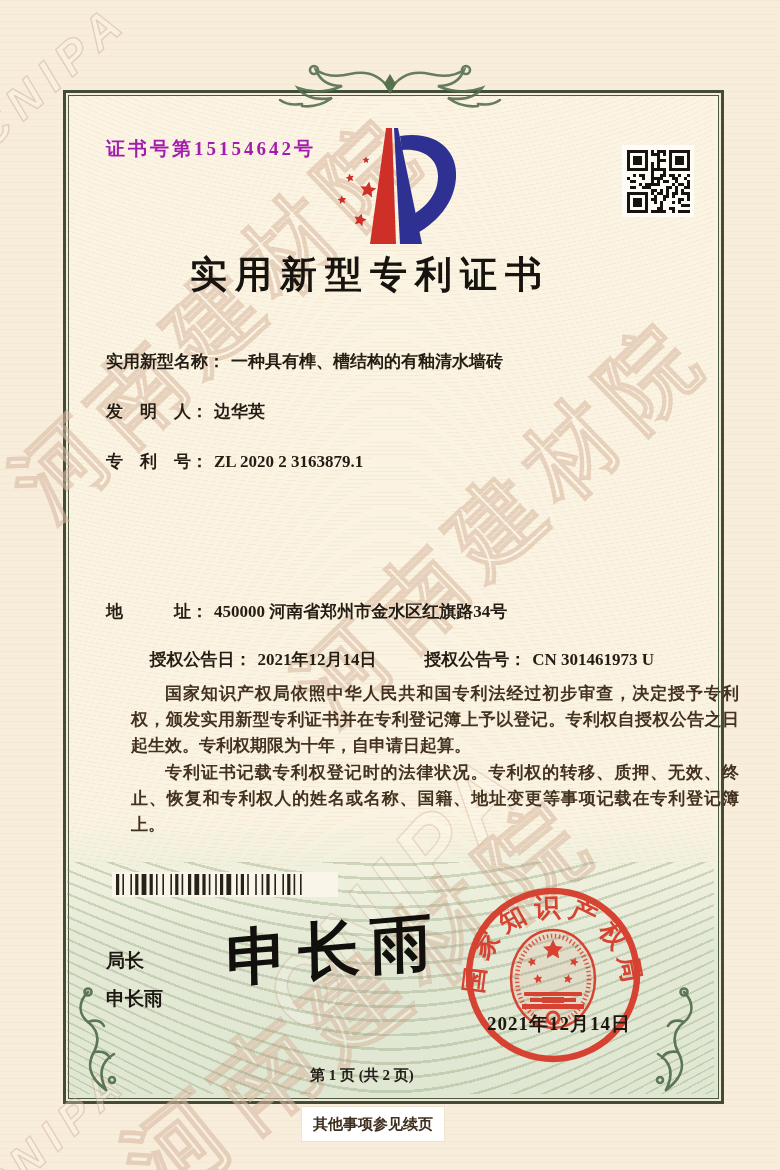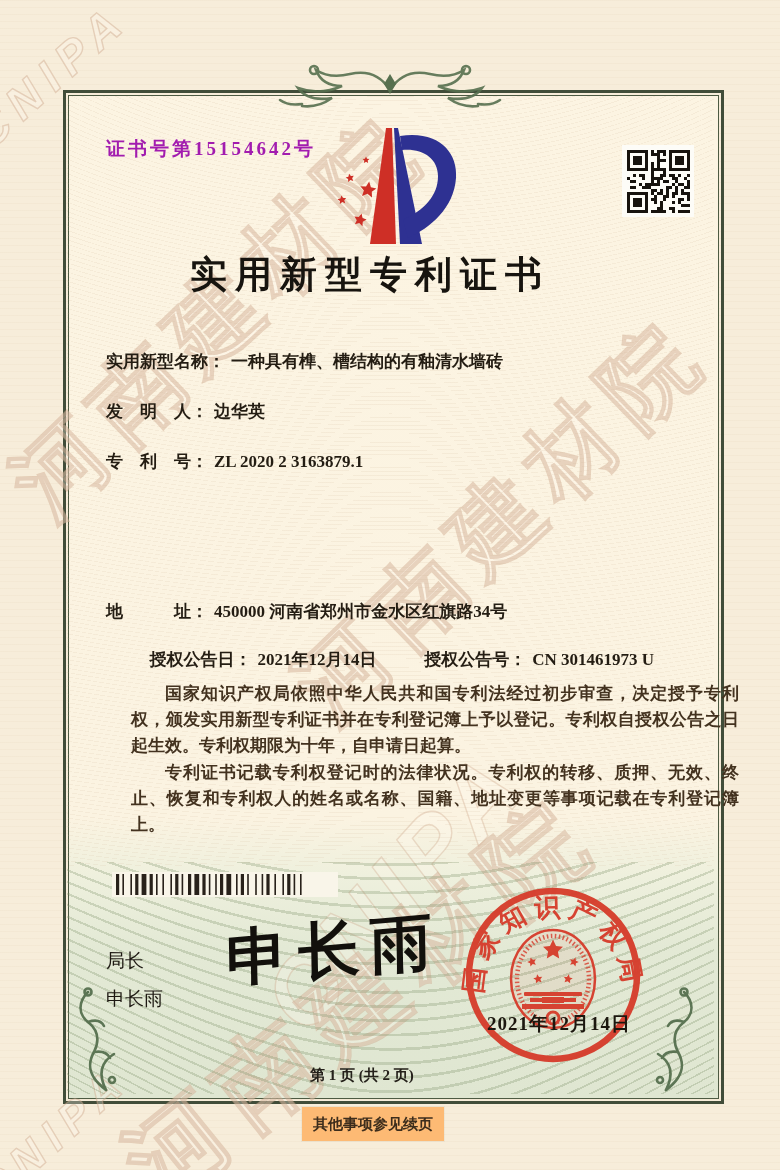--- a/index.html
+++ b/index.html
@@ -40,28 +40,28 @@
   .doc-title{left:0;width:740px;top:250px;text-align:center;font-size:37px;font-weight:700;
     letter-spacing:8px;color:#17140f;}
   .frow{left:106px;width:560px;font-size:17px;font-weight:700;color:#241d13;white-space:nowrap;}
   .flabel{color:#241d13;}
   .fvalue{margin-left:6px;}
   .pair1{display:inline-block;width:314px;text-align:center;}
   .paras{left:90px;top:681px;width:608px;font-size:17px;line-height:26.2px;
     font-weight:600;color:#43321f;text-align:justify;margin-left:41px;}
   .paras p{margin:0;text-indent:2em;}
   .barcode{left:112px;top:872px;background:#f9f5e9;padding:2px 4px;line-height:0;}
-  .sig-block{left:106px;top:942px;font-size:19px;font-weight:400;color:#1d1812;line-height:38px;}
+  .sig-block{left:106px;top:942px;font-size:19px;font-weight:700;color:#1d1812;line-height:38px;}
   .autograph{left:226px;top:908px;font-size:62px;font-weight:700;color:#12100c;
     transform:rotate(-5deg) skewX(-4deg);letter-spacing:10px;z-index:2;}
   .seal{left:460px;top:882px;z-index:3;opacity:0.95;}
   .seal-date{left:487px;top:1011px;font-size:19px;font-weight:700;letter-spacing:1px;color:#1c170f;z-index:4;}
   .page-num{left:310px;top:1066px;width:140px;text-align:left;font-size:15px;font-weight:700;color:#24201a;}
   .cont-box{left:302px;top:1107px;width:142px;height:34px;line-height:34px;text-align:center;
-    background:#fdba74;font-size:15px;font-weight:700;color:#3d2d1c;
+    background:#ffffff;font-size:15px;font-weight:700;color:#3d2d1c;
     box-shadow:0 0 0 1px rgba(120,100,70,0.06);z-index:2;}
 </style>
 </head>
 <body>
 
 <div id="page">
 
   <svg width="0" height="0" style="position:absolute">
     <defs>
       <path id="star-shape" d="M0,-10 L2.9,-3.8 L9.5,-3.1 L4.7,1.4 L5.9,8.1 L0,4.6 L-5.9,8.1 L-4.7,1.4 L-9.5,-3.1 L-2.9,-3.8 Z"></path>

